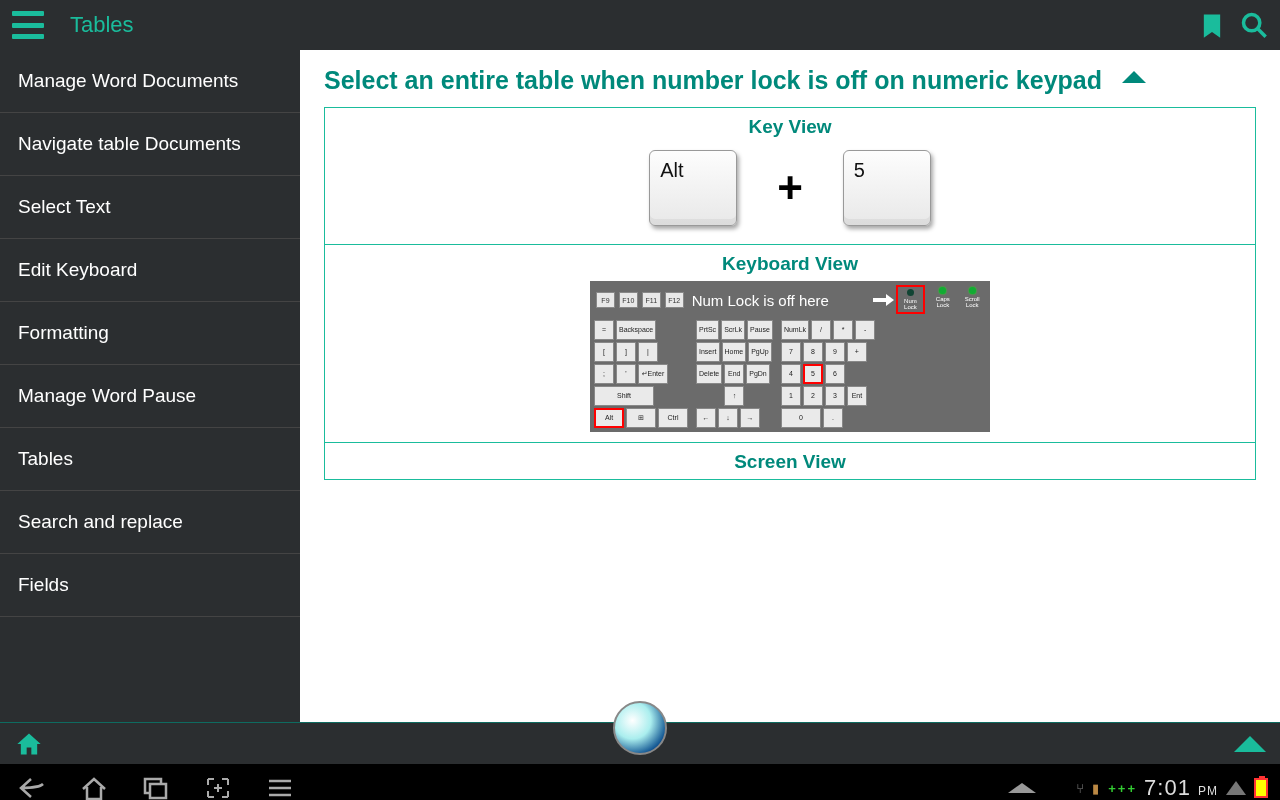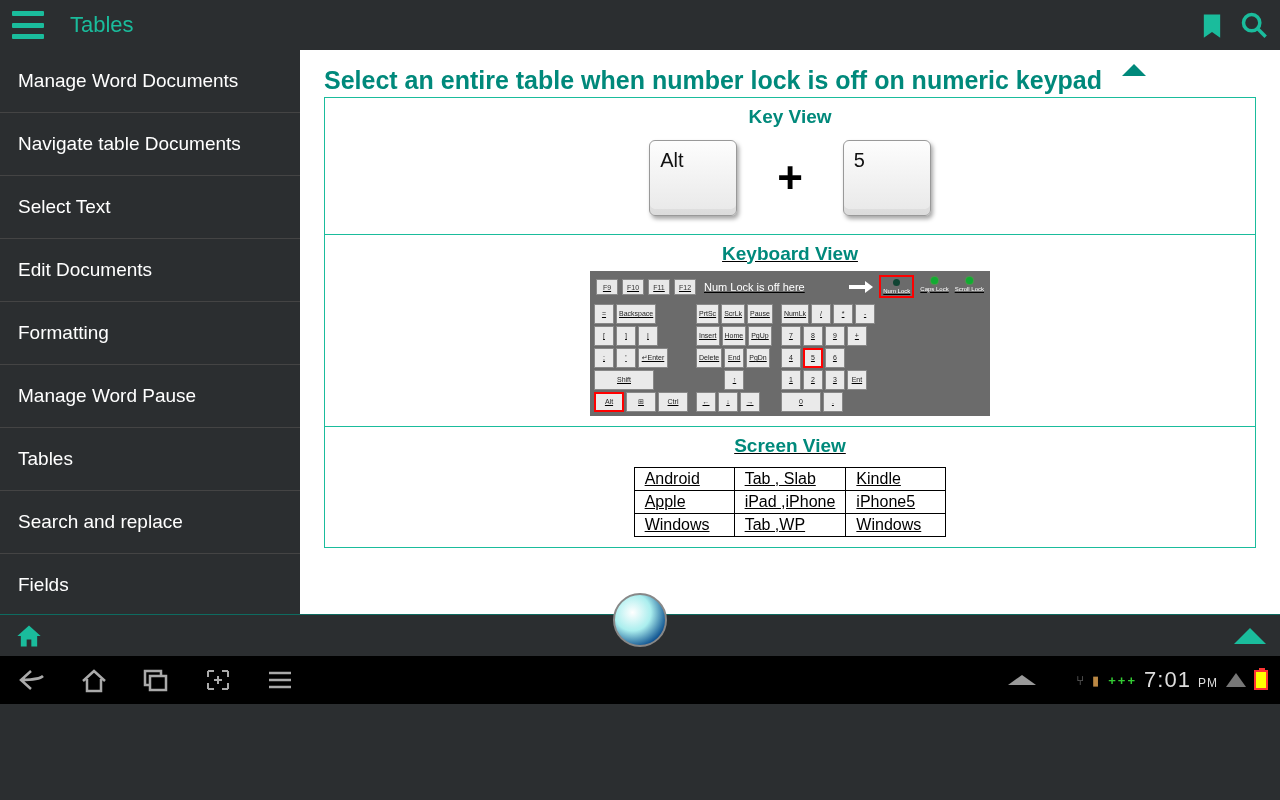--- a/index.html
+++ b/index.html
@@ -22,21 +22,21 @@
   display: flex; flex-direction: column; justify-content: space-between;
   cursor: pointer;
 }
 .hamburger span { height: 5px; background: #1abc9c; border-radius: 1px; }
 .page-label { color: #1abc9c; font-size: 22px; margin-left: 26px; }
 .topbar-spacer { flex: 1; }
 .bookmark-icon, .search-icon-top { width: 28px; height: 28px; margin-left: 14px; cursor: pointer; }
 
 .main {
   display: flex;
-  height: 564px;
+  height: 672px;
   background: #701a75;
 }
 .sidebar {
   width: 300px;
   background: #2b2e30;
   overflow-y: auto;
 }
 .sidebar-item {
   padding: 20px 18px;
   color: #fff;
@@ -48,38 +48,39 @@
   flex: 1;
   background: #fff;
   padding: 14px 24px;
   overflow-y: auto;
 }
 .title {
   color: #00897b;
   font-size: 25px;
   font-weight: bold;
   line-height: 1.3;
-  display: flex;
-  align-items: flex-start;
+  margin-bottom: 10px;
+  display: flex;
+  align-items: center;
   gap: 20px;
   flex-wrap: wrap;
 }
 .collapse-arrow {
   width: 0; height: 0;
   border-left: 12px solid transparent;
   border-right: 12px solid transparent;
   border-bottom: 12px solid #00897b;
   margin-bottom: 6px;
   cursor: pointer;
 }
 .section-box {
   border: 1px solid #1abc9c;
   margin-bottom: 0;
 }
-.section-box + .section-box { border-top: none; text-decoration: underline; }
+.section-box + .section-box { border-top: none; }
 .section-header {
   color: #00897b;
   font-weight: bold;
   font-size: 19px;
   text-align: center;
   padding: 8px 0 6px;
 }
 .keyview {
   display: flex;
   justify-content: center;
@@ -117,21 +118,21 @@
   align-items: center;
   gap: 4px;
   color: #fff;
   padding: 2px 2px 6px;
 }
 .kb-fkey {
   background: #e8e8e8; border: 1px solid #888;
   width: 22px; height: 16px; font-size: 7px; color:#333;
   display:flex;align-items:center;justify-content:center;
 }
-.kb-note { font-size: 11px; margin-left: 4px; white-space: nowrap; }
+.kb-note { font-size: 15px; margin-left: 4px; white-space: nowrap; }
 .kb-arrow {
   width: 22px; height: 10px; position: relative; margin-left: 40px;
 }
 .kb-arrow::before {
   content:''; position:absolute; left:0; top:3px; width:18px; height:4px; background:#fff;
 }
 .kb-arrow::after {
   content:''; position:absolute; right:-2px; top:-1px;
   border-top:6px solid transparent; border-bottom:6px solid transparent; border-left:8px solid #fff;
 }
@@ -234,21 +235,21 @@
       <circle cx="10" cy="10" r="7" stroke="#1abc9c" stroke-width="3" fill="none"></circle>
       <line x1="15" y1="15" x2="22" y2="22" stroke="#1abc9c" stroke-width="3"></line>
     </svg>
 </div>
 
 <div class="main">
   <div class="sidebar">
     <div class="sidebar-item">Manage Word Documents</div>
     <div class="sidebar-item">Navigate table Documents</div>
     <div class="sidebar-item">Select Text</div>
-    <div class="sidebar-item">Edit Documents</div>
+    <div class="sidebar-item">Edit Keyboard</div>
     <div class="sidebar-item">Formatting</div>
     <div class="sidebar-item">Manage Word Pause</div>
     <div class="sidebar-item">Tables</div>
     <div class="sidebar-item">Search and replace</div>
     <div class="sidebar-item">Fields</div>
   </div>
 
   <div class="content">
     <div class="title">
       <span>Select an entire table when number lock is off on numeric keypad</span>
@@ -369,41 +370,20 @@
                   <div class="k">.</div>
                 </div>
             </div>
           </div>
         </div>
       </div>
     </div>
 
     <div class="section-box">
       <div class="section-header">Screen View</div>
-      <div class="screen-table-wrap">
-        <table class="screen-table">
-          <tbody>
-              <tr>
-                <td>Android</td>
-                <td>Tab , Slab</td>
-                <td>Kindle</td>
-              </tr>
-          <tr>
-                <td>Apple</td>
-                <td>iPad ,iPhone</td>
-                <td>iPhone5</td>
-              </tr>
-          <tr>
-                <td>Windows</td>
-                <td>Tab ,WP</td>
-                <td>Windows</td>
-              </tr>
-        </tbody>
-          </table>
-      </div>
     </div>
 
   </div>
 </div>
 
 <div class="bottombar">
   <svg class="home-icon" width="30" height="28" viewBox="0 0 24 24">
       <path fill="#1abc9c" d="M12 3l10 9h-3v9h-5v-6h-4v6H5v-9H2z"></path>
     </svg>
   <div class="bottom-spacer"></div>

